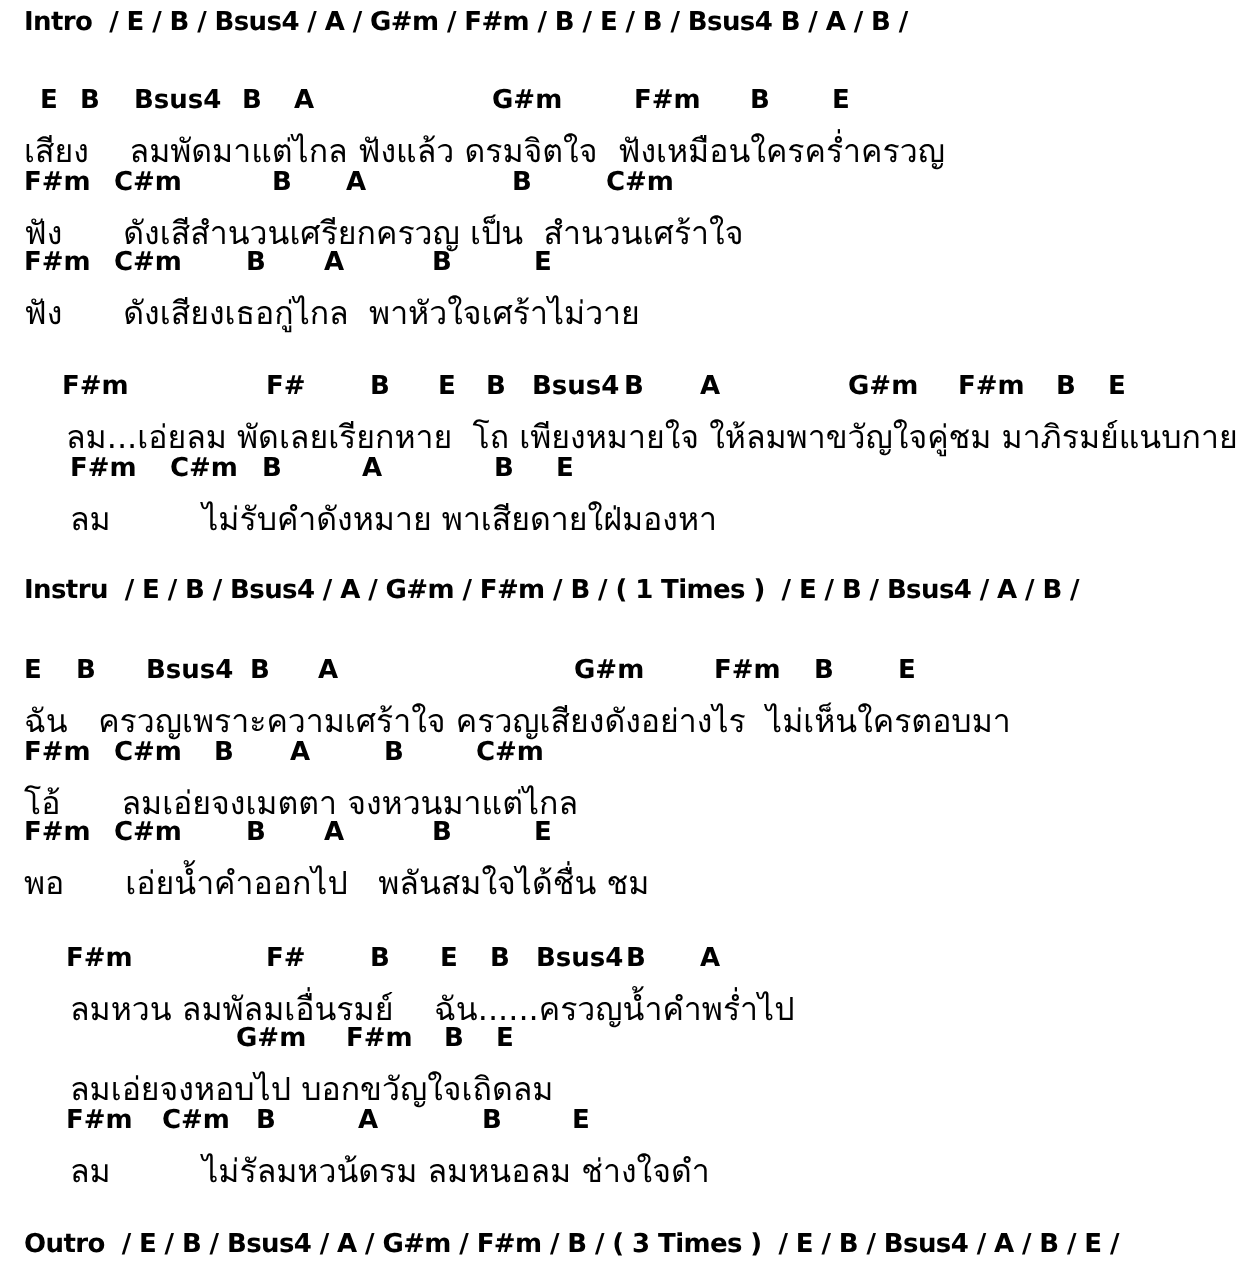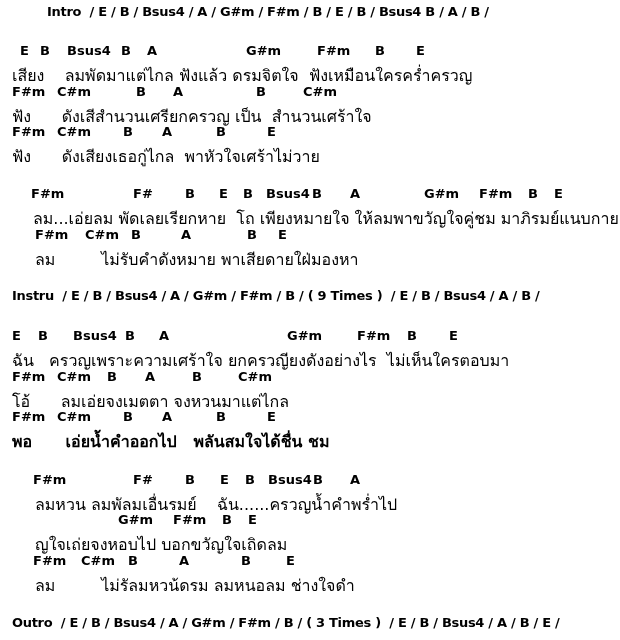--- a/index.html
+++ b/index.html
@@ -6,43 +6,43 @@
     body { width: 620px; height: 640px; position: relative; overflow: hidden; font-family: "DejaVu Sans", sans-serif; color: #000; }
     .line { position: absolute; white-space: pre; }
     .section { font-weight: bold; font-size: 13px; letter-spacing: -0.3px; }
     .chords { font-weight: bold; font-size: 13px; }
     .lyric { font-size: 16px; }
     .chord { position: absolute; top: 0; }
   </style>
 </head>
 <body>
 
-<div class="line section" style="left:12px; top:4px;margin-left:35px;">Intro  / E / B / Bsus4 / A / G#m / F#m / B / E / B / Bsus4 B / A / B /</div>
+<div class="line section" style="left:12px; top:4px;">Intro  / E / B / Bsus4 / A / G#m / F#m / B / E / B / Bsus4 B / A / B /</div>
 
 <div class="line chords" style="left:0; top:43px; width:620px; height:16px;"><span class="chord" style="left: 20px;">E</span><span class="chord" style="left: 40px;">B</span><span class="chord" style="left: 67px;">Bsus4</span><span class="chord" style="left: 121px;">B</span><span class="chord" style="left: 147px;">A</span><span class="chord" style="left: 246px;">G#m</span><span class="chord" style="left: 317px;">F#m</span><span class="chord" style="left: 375px;">B</span><span class="chord" style="left: 416px;">E</span></div>
 <div class="line lyric" style="left:12px; top:63px;">เสียง    ลมพัดมาแต่ไกล ฟังแล้ว ดรมจิตใจ  ฟังเหมือนใครคร่ำครวญ</div>
 <div class="line chords" style="left:0; top:84px; width:620px; height:16px;"><span class="chord" style="left: 12px;">F#m</span><span class="chord" style="left: 57px;">C#m</span><span class="chord" style="left: 136px;">B</span><span class="chord" style="left: 173px;">A</span><span class="chord" style="left: 256px;">B</span><span class="chord" style="left: 303px;">C#m</span></div>
 <div class="line lyric" style="left:12px; top:104px;">ฟัง      ดังเสีสำนวนเศรียกครวญ เป็น  สำนวนเศร้าใจ</div>
 <div class="line chords" style="left:0; top:124px; width:620px; height:16px;"><span class="chord" style="left: 12px;">F#m</span><span class="chord" style="left: 57px;">C#m</span><span class="chord" style="left: 123px;">B</span><span class="chord" style="left: 162px;">A</span><span class="chord" style="left: 216px;">B</span><span class="chord" style="left: 267px;">E</span></div>
 <div class="line lyric" style="left:12px; top:144px;text-align:right;">ฟัง      ดังเสียงเธอกู่ไกล  พาหัวใจเศร้าไม่วาย</div>
 
 <div class="line chords" style="left:0; top:186px; width:620px; height:16px;"><span class="chord" style="left: 31px;">F#m</span><span class="chord" style="left: 133px;">F#</span><span class="chord" style="left: 185px;">B</span><span class="chord" style="left: 219px;">E</span><span class="chord" style="left: 243px;">B</span><span class="chord" style="left: 266px;">Bsus4</span><span class="chord" style="left: 312px;">B</span><span class="chord" style="left: 350px;">A</span><span class="chord" style="left: 424px;">G#m</span><span class="chord" style="left: 479px;">F#m</span><span class="chord" style="left: 528px;">B</span><span class="chord" style="left: 554px;">E</span></div>
 <div class="line lyric" style="left:33px; top:206px;">ลม...เอ่ยลม พัดเลยเรียกหาย  โถ เพียงหมายใจ ให้ลมพาขวัญใจคู่ชม มาภิรมย์แนบกาย</div>
 <div class="line chords" style="left:0; top:227px; width:620px; height:16px;"><span class="chord" style="left: 35px;">F#m</span><span class="chord" style="left: 85px;">C#m</span><span class="chord" style="left: 131px;">B</span><span class="chord" style="left: 181px;">A</span><span class="chord" style="left: 247px;">B</span><span class="chord" style="left: 278px;">E</span></div>
 <div class="line lyric" style="left:35px; top:247px;">ลม         ไม่รับคำดังหมาย พาเสียดายใฝ่มองหา</div>
 
-<div class="line section" style="left:12px; top:288px;">Instru  / E / B / Bsus4 / A / G#m / F#m / B / ( 9 Times )  / E / B / Bsus4 / A / B /</div>
+<div class="line section" style="left:12px; top:288px;">Instru  / E / B / Bsus4 / A / G#m / F#m / B / ( 1 Times )  / E / B / Bsus4 / A / B /</div>
 
 <div class="line chords" style="left:0; top:328px; width:620px; height:16px;"><span class="chord" style="left: 12px;">E</span><span class="chord" style="left: 38px;">B</span><span class="chord" style="left: 73px;">Bsus4</span><span class="chord" style="left: 125px;">B</span><span class="chord" style="left: 159px;">A</span><span class="chord" style="left: 287px;">G#m</span><span class="chord" style="left: 357px;">F#m</span><span class="chord" style="left: 407px;">B</span><span class="chord" style="left: 449px;">E</span></div>
-<div class="line lyric" style="left:12px; top:348px;">ฉัน   ครวญเพราะความเศร้าใจ ยกครวญียงดังอย่างไร  ไม่เห็นใครตอบมา</div>
+<div class="line lyric" style="left:12px; top:348px;">ฉัน   ครวญเพราะความเศร้าใจ ครวญเสียงดังอย่างไร  ไม่เห็นใครตอบมา</div>
 <div class="line chords" style="left:0; top:369px; width:620px; height:16px;"><span class="chord" style="left: 12px;">F#m</span><span class="chord" style="left: 57px;">C#m</span><span class="chord" style="left: 107px;">B</span><span class="chord" style="left: 145px;">A</span><span class="chord" style="left: 192px;">B</span><span class="chord" style="left: 238px;">C#m</span></div>
 <div class="line lyric" style="left:12px; top:389px;text-align:right;">โอ้      ลมเอ่ยจงเมตตา จงหวนมาแต่ไกล</div>
 <div class="line chords" style="left:0; top:409px; width:620px; height:16px;"><span class="chord" style="left: 12px;">F#m</span><span class="chord" style="left: 57px;">C#m</span><span class="chord" style="left: 123px;">B</span><span class="chord" style="left: 162px;">A</span><span class="chord" style="left: 216px;">B</span><span class="chord" style="left: 267px;">E</span></div>
-<div class="line lyric" style="left:12px; top:429px;font-weight:bold;">พอ      เอ่ยน้ำคำออกไป   พลันสมใจได้ชื่น ชม</div>
+<div class="line lyric" style="left:12px; top:429px;">พอ      เอ่ยน้ำคำออกไป   พลันสมใจได้ชื่น ชม</div>
 
 <div class="line chords" style="left:0; top:472px; width:620px; height:16px;"><span class="chord" style="left: 33px;">F#m</span><span class="chord" style="left: 133px;">F#</span><span class="chord" style="left: 185px;">B</span><span class="chord" style="left: 220px;">E</span><span class="chord" style="left: 245px;">B</span><span class="chord" style="left: 268px;">Bsus4</span><span class="chord" style="left: 313px;">B</span><span class="chord" style="left: 350px;">A</span></div>
 <div class="line lyric" style="left:35px; top:492px;">ลมหวน ลมพัลมเอื่นรมย์    ฉัน......ครวญน้ำคำพร่ำไป</div>
 <div class="line chords" style="left:0; top:512px; width:620px; height:16px;"><span class="chord" style="left: 118px;">G#m</span><span class="chord" style="left: 173px;">F#m</span><span class="chord" style="left: 222px;">B</span><span class="chord" style="left: 248px;">E</span></div>
-<div class="line lyric" style="left:35px; top:532px;">ญใจเถ่ยจงหอบไป บอกขวัญใจเถิดลม</div>
+<div class="line lyric" style="left:35px; top:532px;">ลมเอ่ยจงหอบไป บอกขวัญใจเถิดลม</div>
 <div class="line chords" style="left:0; top:553px; width:620px; height:16px;"><span class="chord" style="left: 33px;">F#m</span><span class="chord" style="left: 81px;">C#m</span><span class="chord" style="left: 128px;">B</span><span class="chord" style="left: 179px;">A</span><span class="chord" style="left: 241px;">B</span><span class="chord" style="left: 286px;">E</span></div>
 <div class="line lyric" style="left:35px; top:573px;">ลม         ไม่รัลมหวน้ดรม ลมหนอลม ช่างใจดำ</div>
 
 <div class="line section" style="left:12px; top:615px;">Outro  / E / B / Bsus4 / A / G#m / F#m / B / ( 3 Times )  / E / B / Bsus4 / A / B / E /</div>
 
 </body></html>

